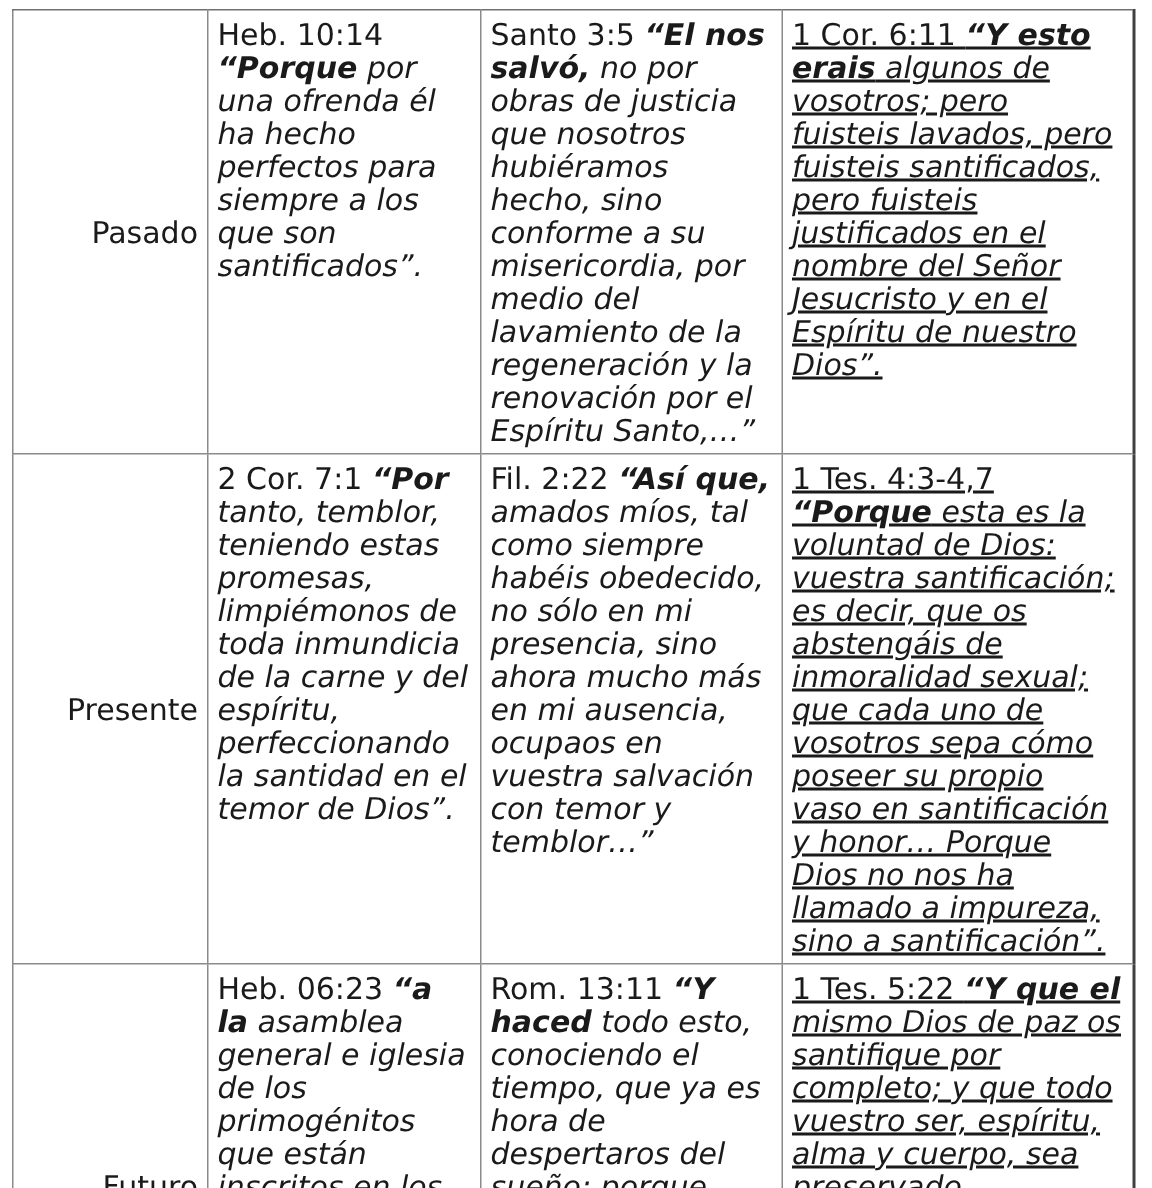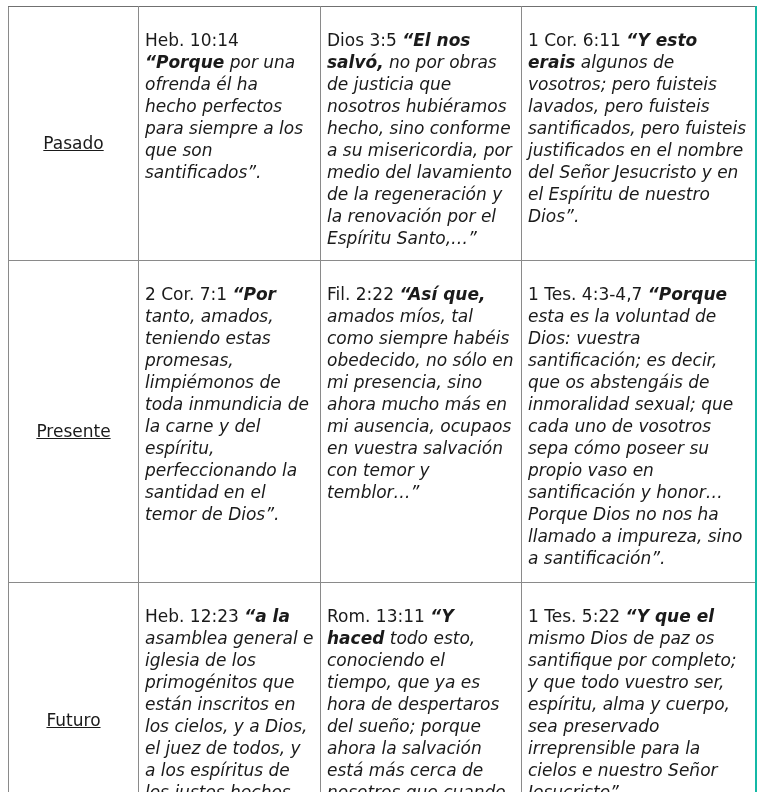--- a/index.html
+++ b/index.html
@@ -1,59 +1,59 @@
 <!DOCTYPE html>
 <html><head>
 <meta charset="utf-8">
 <style>
   html, body { margin: 0; padding: 0; background: #ffffff; }
   body { width: 768px; height: 792px; position: relative; overflow: hidden;
          font-family: "DejaVu Sans", sans-serif; color: #1a1a1a; }
   table.santif { position: absolute; left: 8px; top: 6px; border-collapse: collapse;
                  table-layout: fixed; width: 747px; }
-  table.santif td { border: 1.5px solid #8a8a8a; vertical-align: top; padding: 22px 6px 4px 6px;
-                    font-size: 17px; line-height: 22px; }
+  table.santif td { border: 1.5px solid #8a8a8a; vertical-align: top; padding: 5px 6px 4px 6px;
+                    font-size: 20px; line-height: 22px; }
   table.santif tr { }
-  td.label { text-align: center; vertical-align: middle !important; font-size: 15px; text-decoration: underline; }
+  td.label { text-align: right; vertical-align: middle !important; font-size: 15px; }
   .ref { font-style: normal; }
   .quote { font-style: italic; }
   .quote-open { font-style: italic; font-weight: bold; }
   col.c0 { width: 130px; }
   col.c1 { width: 182px; }
   col.c2 { width: 201px; }
   col.c3 { width: 234px; }
   tr.r0 td { height: 227px; }
   tr.r1 td { height: 295px; }
   tr.r2 td { height: 229px; }
   table.santif tr:first-child td { border-top-color: #707070; }
-  table.santif td:last-child { border-right: 2px solid #14b8a6; }
+  table.santif td:last-child { border-right: 2px solid #404040; text-decoration: underline; }
 </style>
 </head>
 <body>
 
 <table class="santif">
   <colgroup>
       <col class="c0">
       <col class="c1">
       <col class="c2">
       <col class="c3">
     </colgroup>
   <tbody>
     <tr class="r0">
       <td class="label">Pasado</td>
       <td><span class="ref">Heb. 10:14 </span><span class="quote-open">“Porque</span><span class="quote"> por una ofrenda él ha hecho perfectos para siempre a los que son santificados”.</span></td>
-      <td><span class="ref">Dios 3:5 </span><span class="quote-open">“El nos salvó,</span><span class="quote"> no por obras de justicia que nosotros hubiéramos hecho, sino conforme a su misericordia, por medio del lavamiento de la regeneración y la renovación por el Espíritu Santo,…”</span></td>
+      <td><span class="ref">Santo 3:5 </span><span class="quote-open">“El nos salvó,</span><span class="quote"> no por obras de justicia que nosotros hubiéramos hecho, sino conforme a su misericordia, por medio del lavamiento de la regeneración y la renovación por el Espíritu Santo,…”</span></td>
       <td><span class="ref">1 Cor. 6:11 </span><span class="quote-open">“Y esto erais</span><span class="quote"> algunos de vosotros; pero fuisteis lavados, pero fuisteis santificados, pero fuisteis justificados en el nombre del Señor Jesucristo y en el Espíritu de nuestro Dios”.</span></td>
     </tr>
     <tr class="r1">
       <td class="label">Presente</td>
-      <td><span class="ref">2 Cor. 7:1 </span><span class="quote-open">“Por</span><span class="quote"> tanto, amados, teniendo estas promesas, limpiémonos de toda inmundicia de la carne y del espíritu, perfeccionando la santidad en el temor de Dios”.</span></td>
+      <td><span class="ref">2 Cor. 7:1 </span><span class="quote-open">“Por</span><span class="quote"> tanto, temblor, teniendo estas promesas, limpiémonos de toda inmundicia de la carne y del espíritu, perfeccionando la santidad en el temor de Dios”.</span></td>
       <td><span class="ref">Fil. 2:22 </span><span class="quote-open">“Así que,</span><span class="quote"> amados míos, tal como siempre habéis obedecido, no sólo en mi presencia, sino ahora mucho más en mi ausencia, ocupaos en vuestra salvación con temor y temblor…”</span></td>
       <td><span class="ref">1 Tes. 4:3-4,7 </span><span class="quote-open">“Porque</span><span class="quote"> esta es la voluntad de Dios: vuestra santificación; es decir, que os abstengáis de inmoralidad sexual; que cada uno de vosotros sepa cómo poseer su propio vaso en santificación y honor… Porque Dios no nos ha llamado a impureza, sino a santificación”.</span></td>
     </tr>
     <tr class="r2">
       <td class="label">Futuro</td>
-      <td><span class="ref">Heb. 12:23 </span><span class="quote-open">“a la</span><span class="quote"> asamblea general e iglesia de los primogénitos que están inscritos en los cielos, y a Dios, el juez de todos, y a los espíritus de los justos hechos ya perfectos,…”</span></td>
+      <td><span class="ref">Heb. 06:23 </span><span class="quote-open">“a la</span><span class="quote"> asamblea general e iglesia de los primogénitos que están inscritos en los cielos, y a Dios, el juez de todos, y a los espíritus de los justos hechos ya perfectos,…”</span></td>
       <td><span class="ref">Rom. 13:11 </span><span class="quote-open">“Y haced</span><span class="quote"> todo esto, conociendo el tiempo, que ya es hora de despertaros del sueño; porque ahora la salvación está más cerca de nosotros que cuando creímos”.</span></td>
       <td><span class="ref">1 Tes. 5:22 </span><span class="quote-open">“Y que el</span><span class="quote"> mismo Dios de paz os santifique por completo; y que todo vuestro ser, espíritu, alma y cuerpo, sea preservado irreprensible para la cielos  e nuestro Señor Jesucristo”.</span></td>
     </tr>
   </tbody>
 </table>
 
 </body></html>

